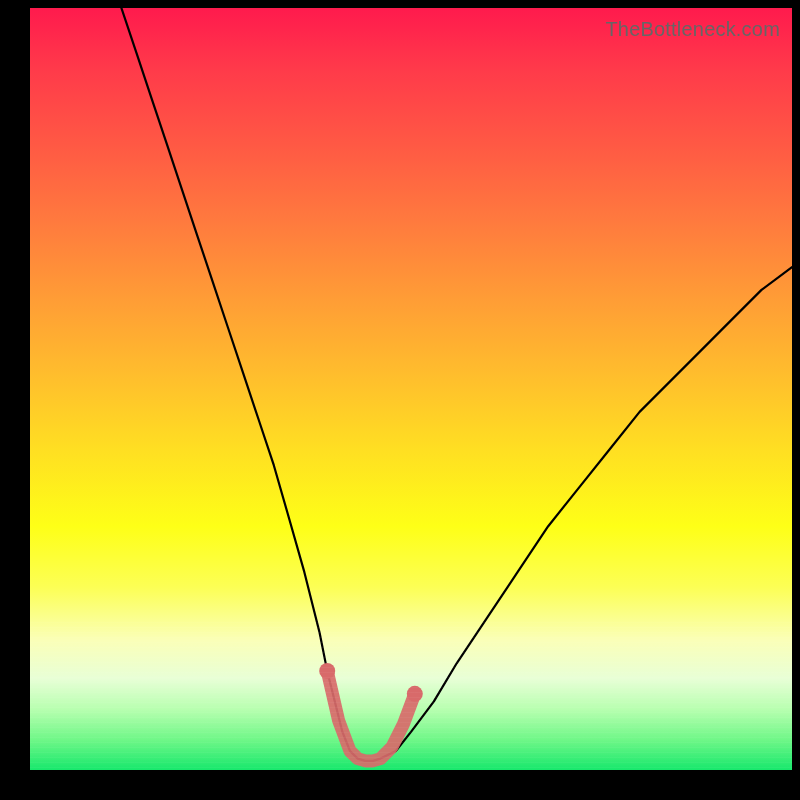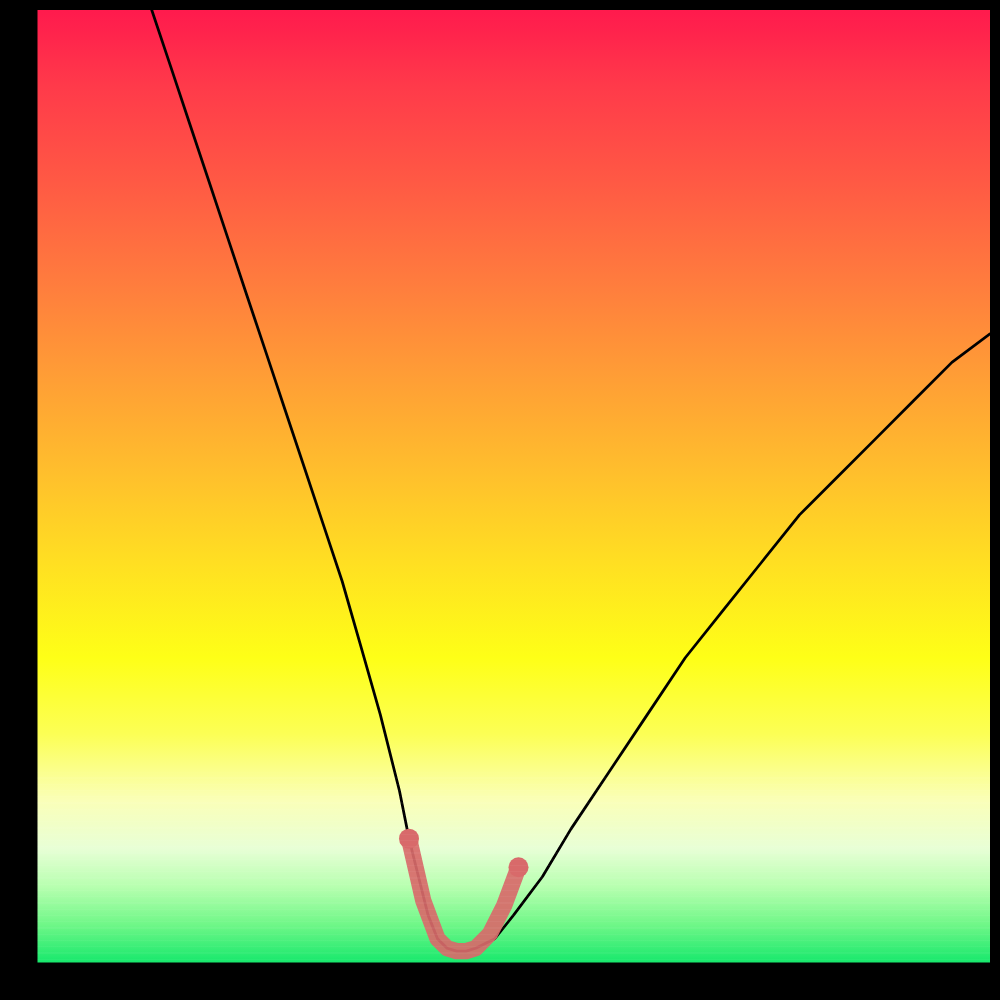--- a/index.html
+++ b/index.html
@@ -70,20 +70,21 @@
     left: 0; top: 0;
     width: 762px; height: 762px;
     pointer-events: none;
   }
 </style>
 </head>
 <body>
 
 <div class="frame">
   <div class="plot-area">
+    <div class="watermark">TheBottleneck.com</div>
     <svg class="overlay" viewBox="0 0 762 762" preserveAspectRatio="none">
       <path id="curve-path" fill="none" stroke-width="2.2" stroke-linejoin="round" stroke-linecap="round" stroke="#000000" d="M91.4 0.0 L106.7 45.7 L121.9 91.4 L137.2 137.2 L152.4 182.9 L167.6 228.6 L182.9 274.3 L198.1 320.0 L213.4 365.8 L228.6 411.5 L243.8 457.2 L259.1 510.5 L274.3 563.9 L289.6 624.8 L297.2 662.9 L304.8 693.4 L312.4 723.9 L320.0 743.0 L327.7 750.6 L335.3 752.9 L342.9 752.9 L350.5 750.6 L365.8 743.0 L381.0 723.9 L403.9 693.4 L426.7 655.3 L457.2 609.6 L487.7 563.9 L518.2 518.2 L548.6 480.1 L579.1 442.0 L609.6 403.9 L640.1 373.4 L670.6 342.9 L701.0 312.4 L731.5 281.9 L762.0 259.1 "></path>
       <path id="marker-path" fill="none" stroke-width="13" stroke-linejoin="round" stroke-linecap="round" opacity="0.92" stroke="#d86a6a" d="M297.2 662.9 L308.6 712.5 L320.0 743.0 L327.7 750.6 L335.3 752.9 L342.9 752.9 L350.5 750.6 L361.9 739.1 L373.4 716.3 L384.8 685.8 "></path>
       <g id="marker-dots">
           <circle cx="297.2" cy="662.9" r="8" fill="#d86a6a"></circle>
           <circle cx="384.8" cy="685.8" r="8" fill="#d86a6a"></circle>
         </g>
     </svg>
   </div>
 </div>

